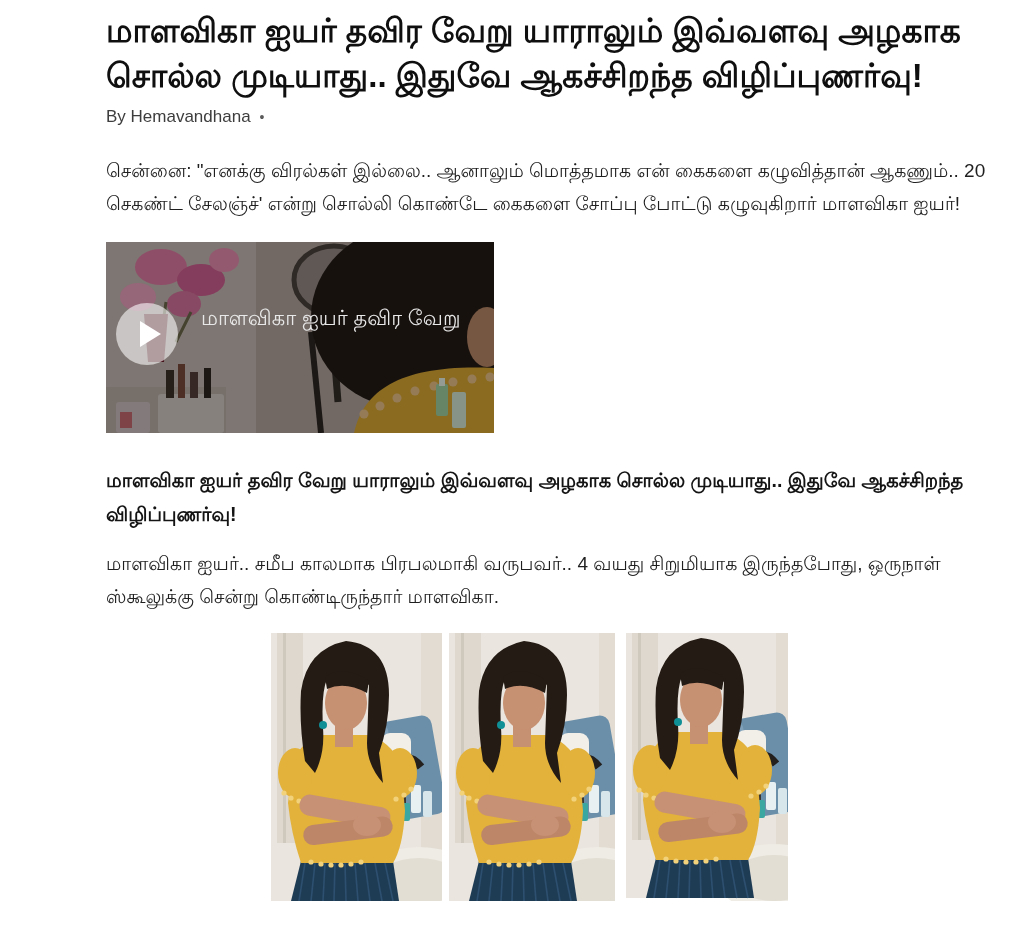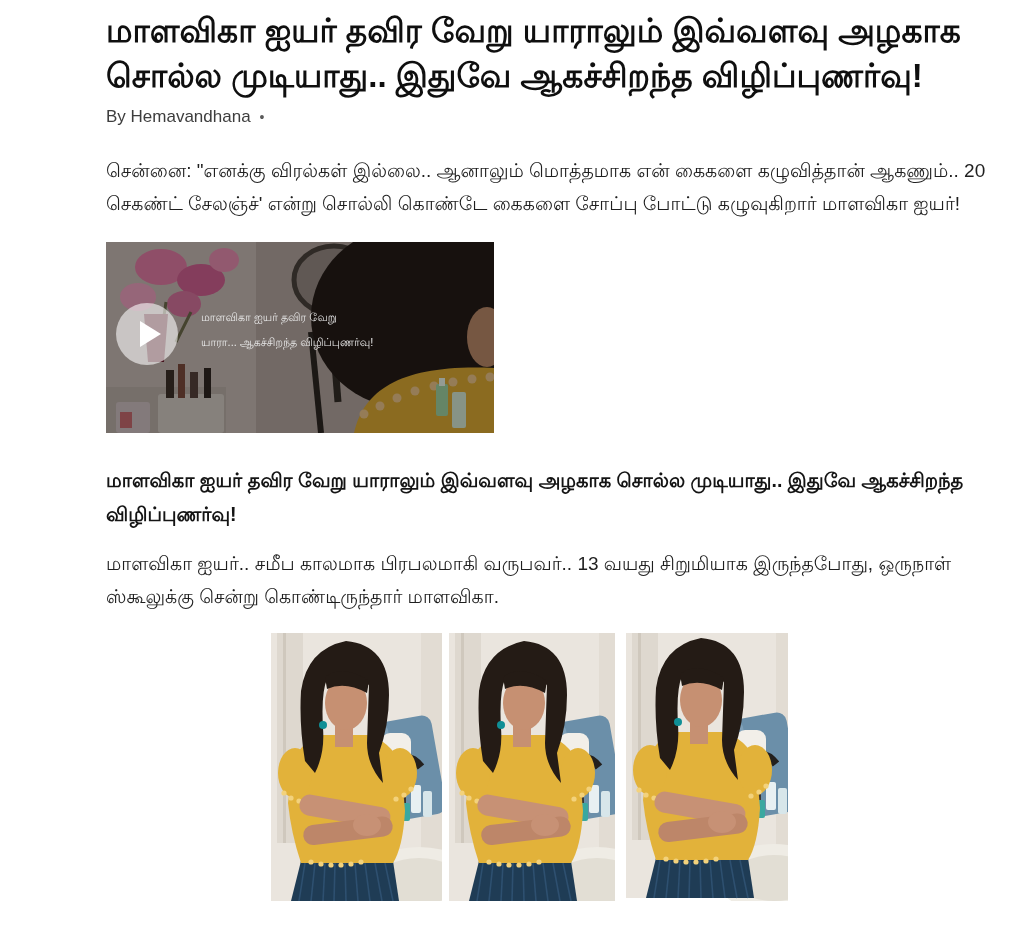--- a/index.html
+++ b/index.html
@@ -30,21 +30,21 @@
   .play-btn{
     position:absolute;left:10px;top:61px;width:62px;height:62px;border-radius:50%;
     background:rgba(255,255,255,0.58);display:flex;align-items:center;justify-content:center;
   }
   .play-tri{
     width:0;height:0;border-left:21px solid #ffffff;
     border-top:13px solid transparent;border-bottom:13px solid transparent;margin-left:7px;
   }
   .video-caption{
     position:absolute;left:95px;top:63px;width:285px;
-    font-size:11px;line-height:25px;color:#e8e8e8;
+    font-size:21px;line-height:25px;color:#e8e8e8;
   }
   .video-caption span{display:block;}
   .subhead{
     margin:30px 0 0;font-size:19.5px;line-height:34px;font-weight:700;
     color:#141414;width:890px;
   }
   #para2{margin-top:16px;width:900px;}
   .photo-figure{margin:20px 0 0 165px;width:517px;height:268px;background:#ffffff;}
 </style>
 </head>
@@ -113,27 +113,26 @@
         <rect x="346" y="150" width="14" height="36" rx="2" fill="#d4e6d2"></rect>
         <rect x="333" y="136" width="6" height="8" fill="#e8f2e6"></rect>
       </g>
     </svg>
     <div class="video-overlay"></div>
     <div class="play-btn">
       <div class="play-tri"></div>
     </div>
     <figcaption class="video-caption">
       <span>மாளவிகா ஐயர் தவிர வேறு</span>
-      <span>யாரா... ஆகச்சிறந்த விழிப்புணர்வு!</span>
     </figcaption>
   </figure>
 
   <h2 class="subhead">மாளவிகா ஐயர் தவிர வேறு யாராலும் இவ்வளவு அழகாக சொல்ல முடியாது.. இதுவே ஆகச்சிறந்த விழிப்புணர்வு!</h2>
 
-  <p class="body-text" id="para2">மாளவிகா ஐயர்.. சமீப காலமாக பிரபலமாகி வருபவர்.. 13 வயது சிறுமியாக இருந்தபோது, ஒருநாள் ஸ்கூலுக்கு சென்று கொண்டிருந்தார் மாளவிகா.</p>
+  <p class="body-text" id="para2">மாளவிகா ஐயர்.. சமீப காலமாக பிரபலமாகி வருபவர்.. 4 வயது சிறுமியாக இருந்தபோது, ஒருநாள் ஸ்கூலுக்கு சென்று கொண்டிருந்தார் மாளவிகா.</p>
 
   <figure class="photo-figure">
     
     <svg width="517" height="268" viewBox="0 0 517 268">
       <defs>
         <g id="p-scene">
           <rect x="0" y="0" width="171" height="268" fill="#eae5de"></rect>
           <rect x="6" y="0" width="26" height="210" fill="#ded8cf"></rect>
           <rect x="12" y="0" width="3" height="210" fill="#cfc8bd"></rect>
           <rect x="150" y="0" width="21" height="268" fill="#e2dcd3"></rect>

